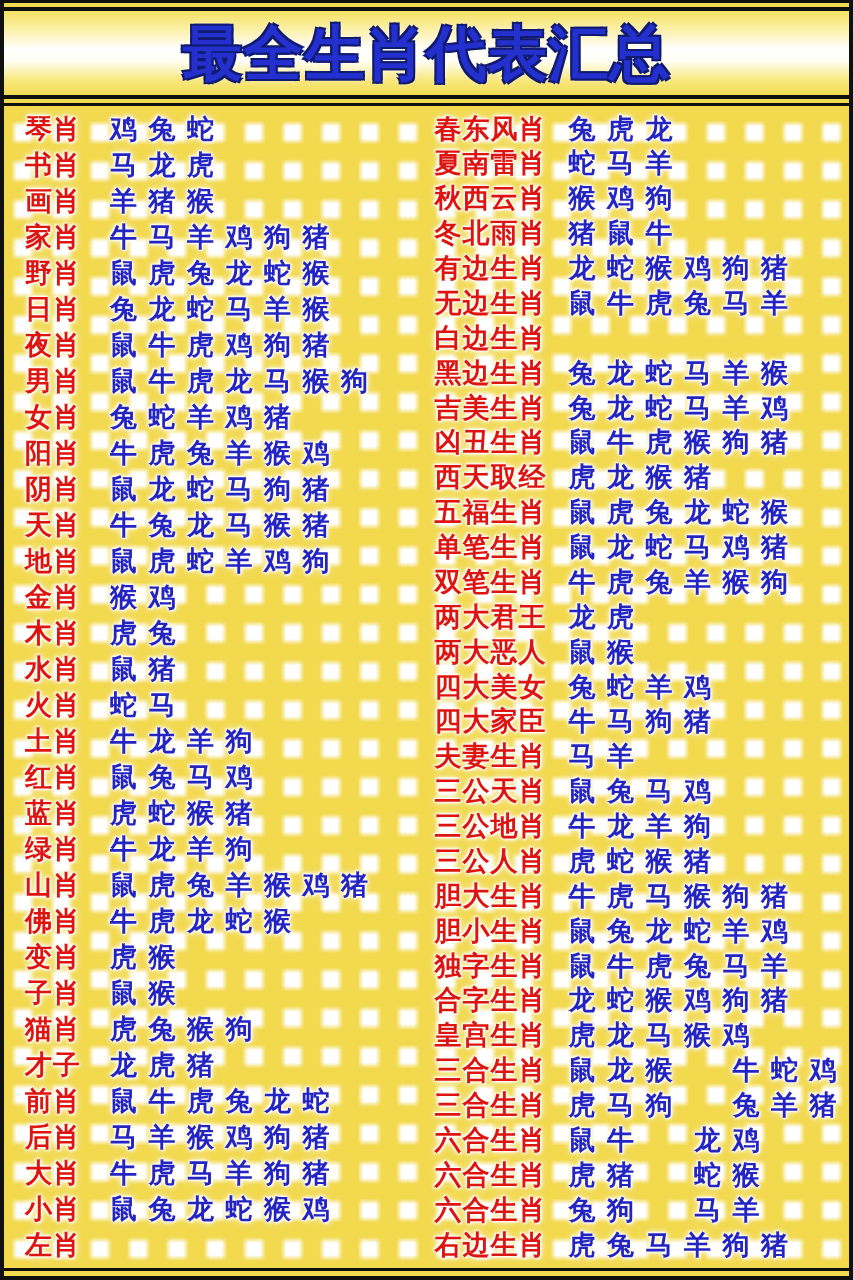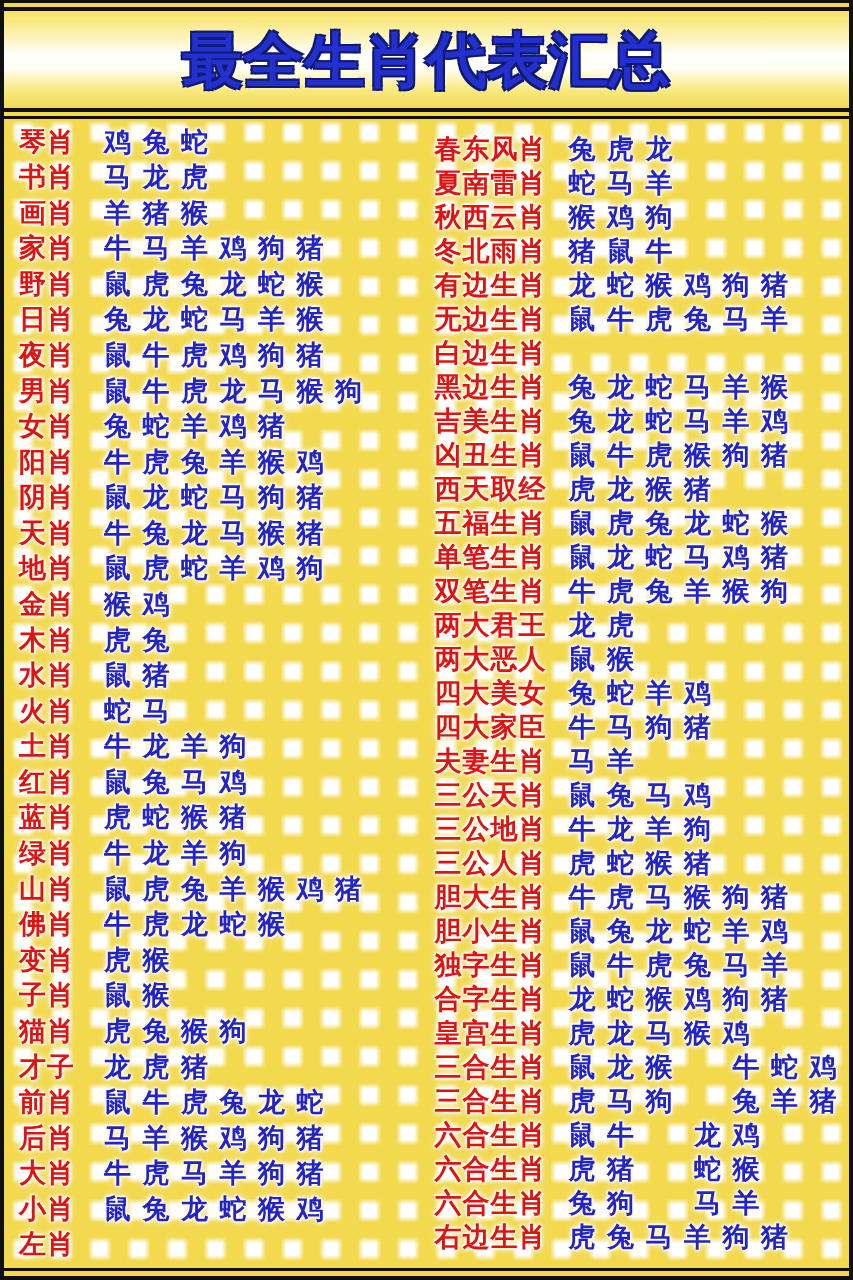--- a/index.html
+++ b/index.html
@@ -13,21 +13,21 @@
     background: #f2d94e;
     border-style: solid;
     border-color: #101010;
     border-width: 3px 4px 4px 4px;
     display: flex;
     flex-direction: column;
   }
   
   .title-band {
     margin-top: 4px;
-    height: 105px;
+    height: 92px;
     border-top: 4px solid #101010;
     border-bottom: 4px solid #101010;
     background: linear-gradient(180deg,
       #f6e162 0%, #fbf0a8 22%, #ffffff 46%, #fffef2 60%, #f8e87e 82%, #f2dc55 100%);
     display: flex;
     align-items: center;
     justify-content: center;
   }
   .title-band h1 {
     font-family: "DejaVu Serif", "Liberation Serif", serif;
@@ -69,22 +69,22 @@
     display: grid;
     grid-template-columns: 1fr 1fr;
     padding: 6px 0 6px 0;
     overflow: hidden;
   }
   .col {
     display: flex;
     flex-direction: column;
     justify-content: space-between;
   }
-  .col-left  { padding-left: 15px; }
-  .col-right { padding-left: 8px; justify-content: center;  }
+  .col-left  { padding-left: 21px; }
+  .col-right { padding-left: 8px;  }
   .row {
     height: 34px;
     display: flex;
     align-items: center;
     white-space: nowrap;
   }
   .label, .values {
     font-weight: bold;
     font-size: 27px;
     line-height: 1;

